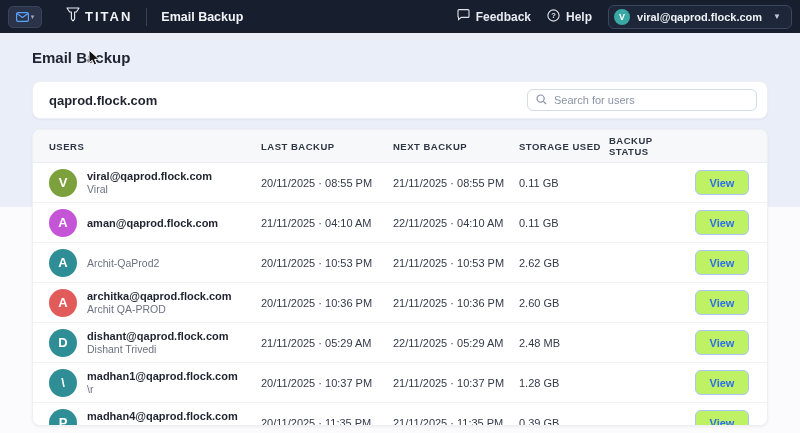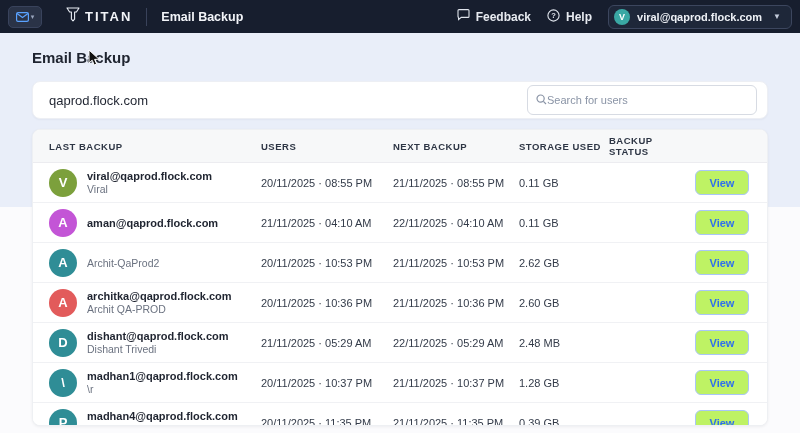--- a/index.html
+++ b/index.html
@@ -42,24 +42,24 @@
 
   
   .page { padding:16px 32px 0 32px; }
   .page-title { font-size:15px; font-weight:700; color:#1f2430; margin-bottom:15px; }
 
   .domain-card {
     background:#fff; border:1px solid #edeff4; border-radius:8px;
     height:38px; display:flex; align-items:center; justify-content:space-between;
     padding:0 10px 0 16px; box-shadow:0 1px 2px rgba(16,24,40,.04);
   }
-  .domain-name { font-size:13px; font-weight:400; color:#1f2430;text-align:center; }
+  .domain-name { font-size:13px; font-weight:700; color:#1f2430;text-align:center; }
   .search-box {
-    width:230px; height:30px; border:1px solid #d7dbe3; border-radius:6px;
-    display:flex; align-items:center; padding:0 8px; gap:0; background:#fff;
+    width:230px; height:22px; border:1px solid #d7dbe3; border-radius:6px;
+    display:flex; align-items:center; padding:0 8px; gap:7px; background:#fff;
   }
   .search-box input {
     border:none; outline:none; width:100%; font-size:11px; color:#344055;
     font-family:"Liberation Sans", sans-serif; background:transparent;
   }
   .search-box input::placeholder { color:#8a94a6; }
 
   
   .table-card {
     margin-top:10px; background:#fff; border:1px solid #eef0f3; border-radius:8px;
@@ -167,22 +167,22 @@
           <circle cx="4.6" cy="4.6" r="3.6" stroke="#8a94a6" stroke-width="1.2"></circle>
           <path d="M7.4 7.4 L10 10" stroke="#8a94a6" stroke-width="1.2"></path>
         </svg>
       </span>
       <input type="text" placeholder="Search for users" style="">
     </div>
   </section>
 
   <section class="table-card">
     <div class="thead">
+      <span>USERS</span>
       <span>LAST BACKUP</span>
-      <span>USERS</span>
       <span>NEXT BACKUP</span>
       <span>STORAGE USED</span>
       <span>BACKUP STATUS</span>
       <span></span>
     </div>
     <div id="table-body">
   <div class="trow">
     <div class="user-cell">
       <span class="avatar" style="background: rgb(124, 160, 60);">V</span>
       <span class="user-meta">

